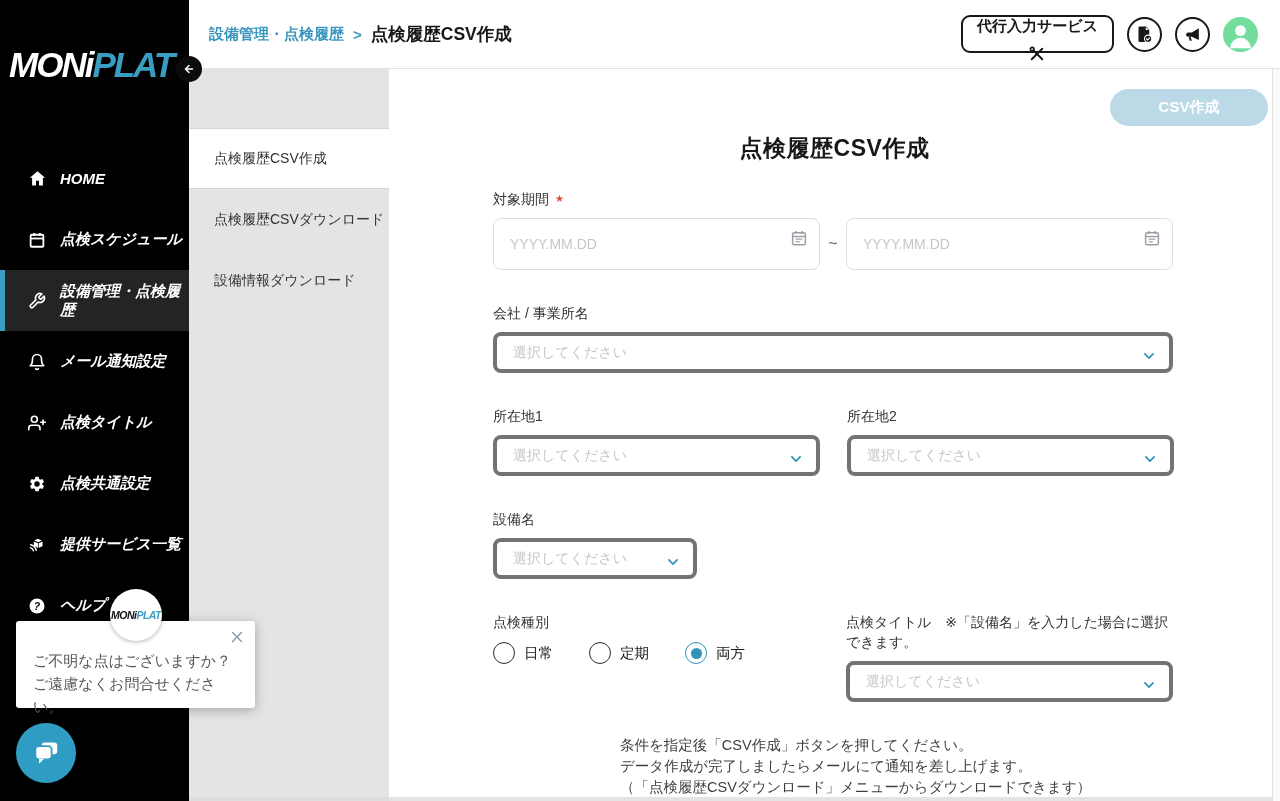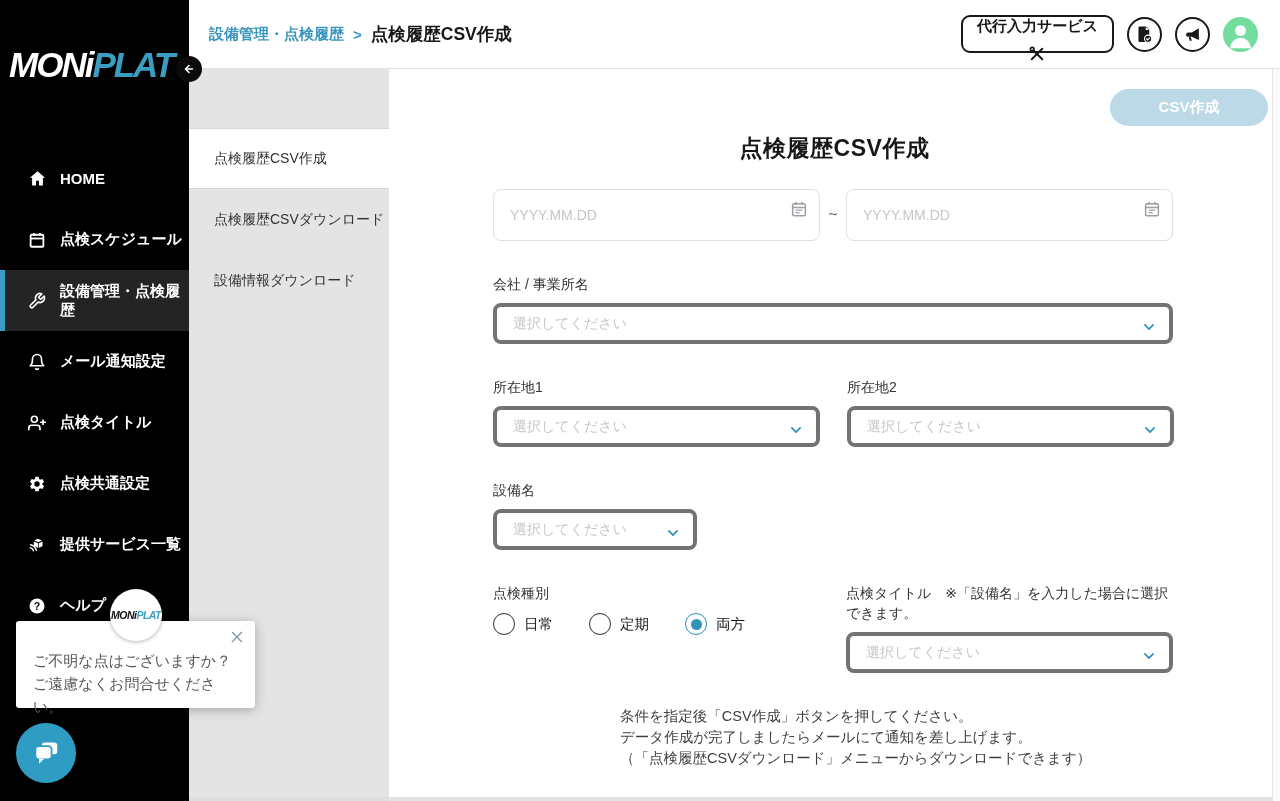--- a/index.html
+++ b/index.html
@@ -27,21 +27,21 @@
   .sidebar { position:absolute; left:0; top:0; width:189px; height:801px; background:var(--sidebar-bg,#000); z-index:30; }
   .logo { padding:46px 0 0 9px; }
   .logo-text { font-size:35px; font-weight:900; font-style:italic; letter-spacing:-2px;
     color:#fff; line-height:38px; white-space:nowrap; }
   .logo-text .plat { color:var(--brand-blue,#3A9EC2); }
   .collapse-btn { position:absolute; left:176px; top:56px; width:26px; height:26px; border-radius:50%;
     background:#0b0b0b; color:#fff; border:none; display:flex; align-items:center; justify-content:center;
     cursor:pointer; z-index:40; }
   .nav { margin-top:64px; }
   .nav-item { height:61px; display:flex; align-items:center; gap:13px; padding-left:27px;
-    color:#fff; font-size:15px; font-weight:600; cursor:pointer; }
+    color:#fff; font-size:15px; font-weight:600; cursor:pointer;font-style:italic; }
   .nav-item.active { background:var(--sidebar-active-bg,#242424); border-left:5px solid var(--brand-blue,#3A9EC2); padding-left:22px; }
   .nav-ico { width:20px; height:20px; display:flex; align-items:center; justify-content:center; flex:0 0 20px; }
 
   
   .chat-avatar { position:absolute; left:110px; top:589px; width:52px; height:52px; border-radius:50%;
     background:#fff; display:flex; align-items:center; justify-content:center; z-index:34; box-shadow:0 1px 4px rgba(0,0,0,.3); }
   .chat-avatar .mini-logo { font-size:10.5px; font-weight:900; font-style:italic; letter-spacing:-.5px; color:#111; white-space:nowrap; }
   .chat-avatar .mini-logo .plat { color:var(--brand-blue,#3A9EC2); }
   .chat-popup { position:absolute; left:16px; top:621px; width:239px; height:87px; background:#fff;
     border-radius:3px; box-shadow:0 2px 12px rgba(0,0,0,.28); z-index:33; padding:28px 16px 0 17px; }
@@ -165,20 +165,23 @@
     </div>
   </aside>
 
   <main class="main">
     <button class="csv-btn">CSV作成</button>
     <h1 class="page-title">点検履歴CSV作成</h1>
 
     <div class="form">
 
       <div class="group">
+        <div class="field-label">
+          <span>対象期間</span><span class="req">★</span>
+        </div>
         <div class="date-row">
           <div class="date-wrap">
             <input type="text" placeholder="YYYY.MM.DD" style="">
             <span class="cal-ico">
               <svg width="18" height="18" viewBox="0 0 24 24" fill="none" stroke="currentColor" stroke-width="2">
                 <rect x="3.5" y="5" width="17" height="16" rx="2"></rect>
                 <line x1="3.5" y1="10" x2="20.5" y2="10"></line>
                 <line x1="8" y1="2.8" x2="8" y2="6.6"></line>
                   <line x1="16" y1="2.8" x2="16" y2="6.6"></line>
                 <line x1="7.5" y1="13.5" x2="16.5" y2="13.5" stroke-width="1.6"></line>

